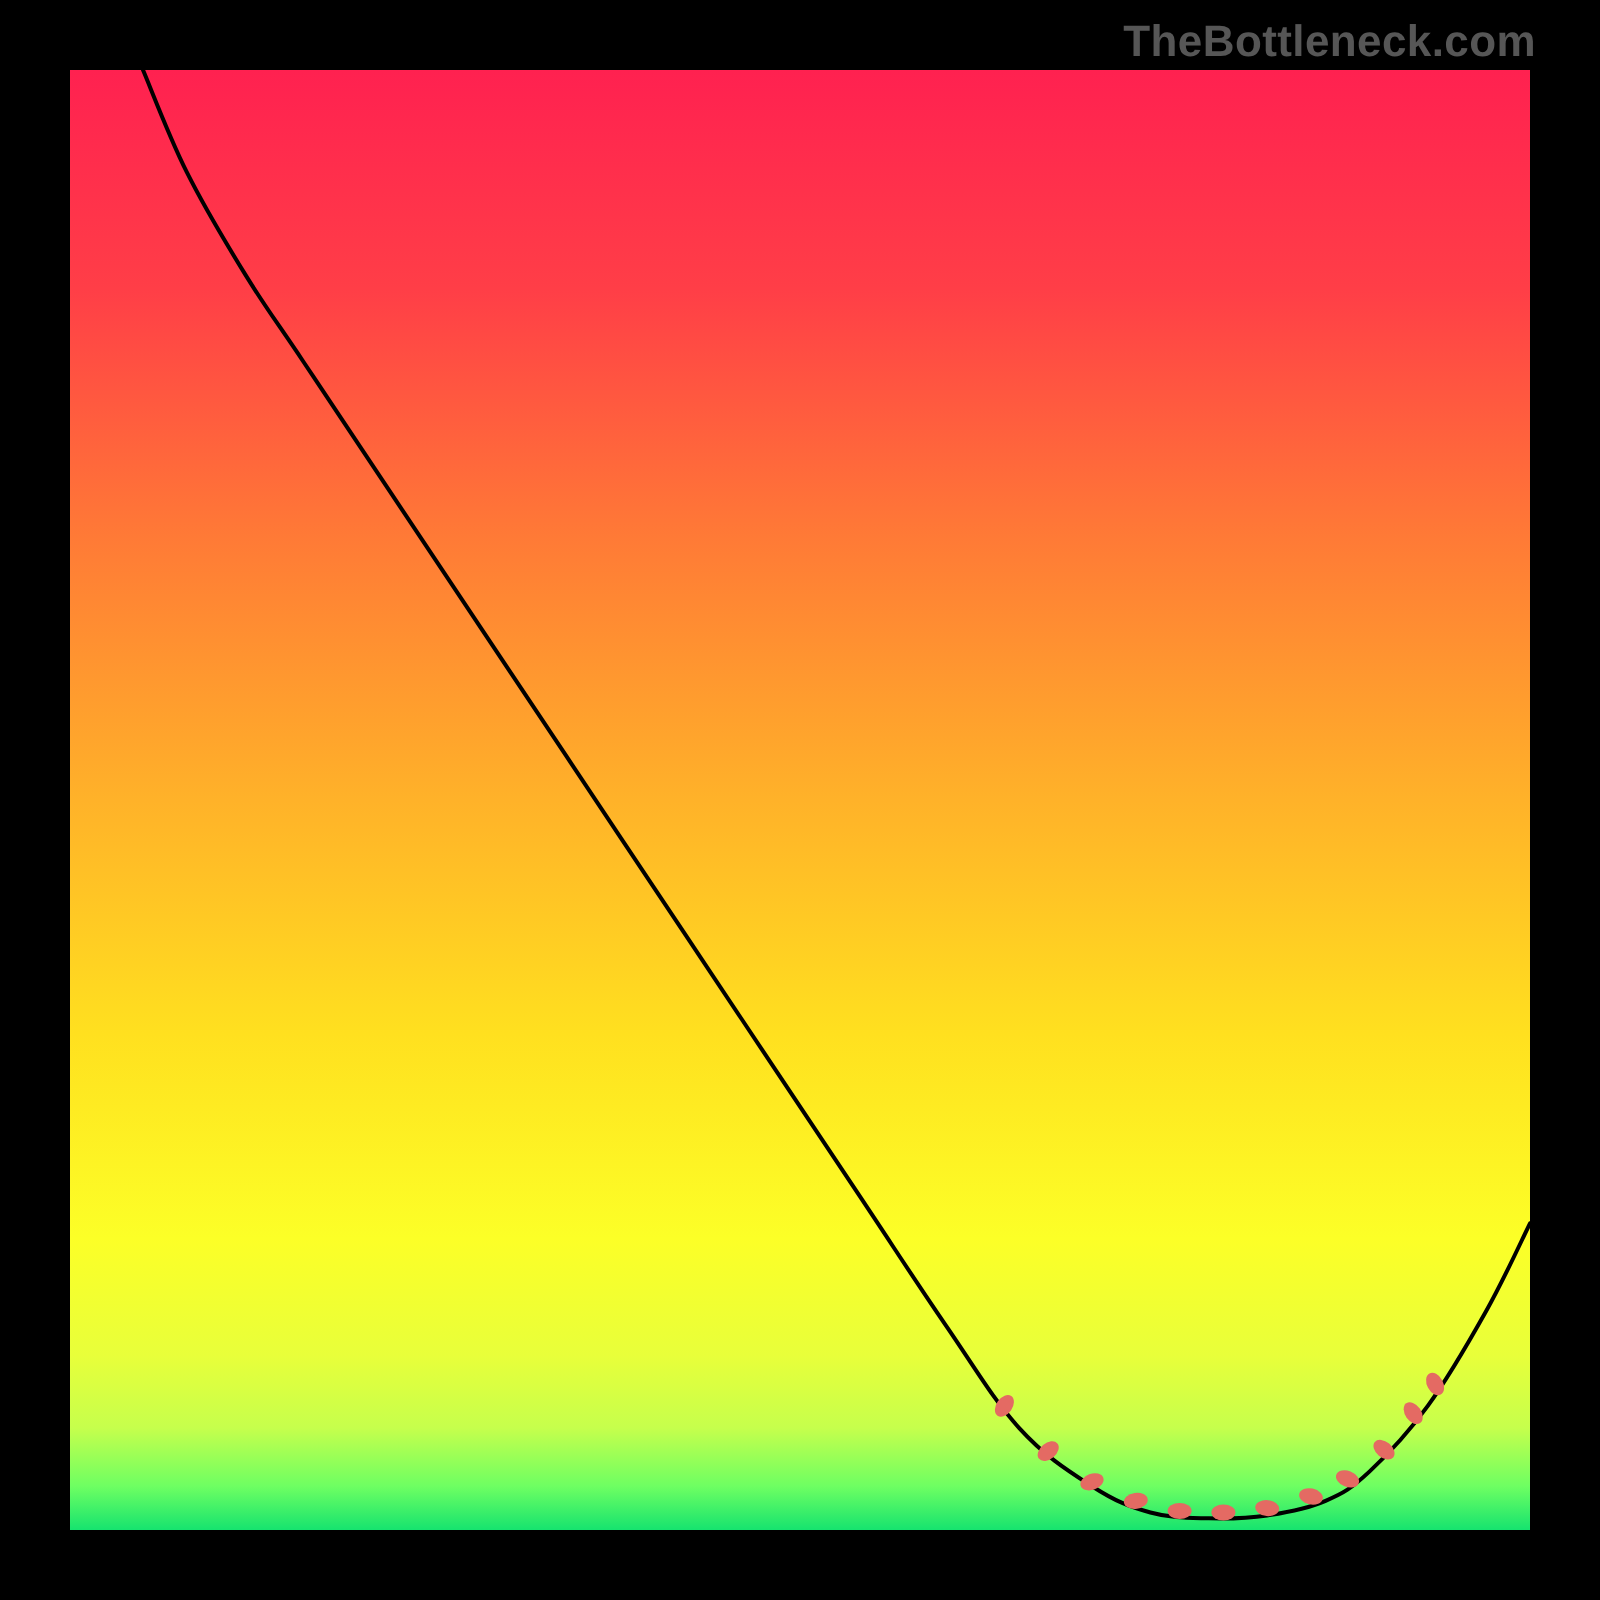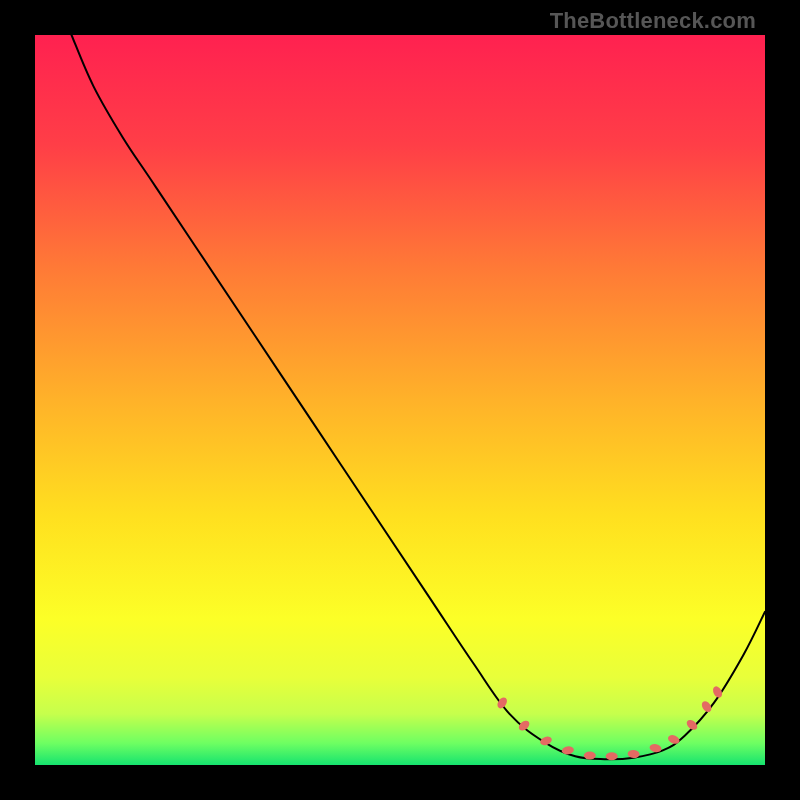--- a/index.html
+++ b/index.html
@@ -22,21 +22,21 @@
     position: absolute;
     left: 35px;
     top: 35px;
     width: 730px;
     height: 730px;
     overflow: hidden;
   }
   .watermark {
     position: absolute;
     top: 8px;
-    right: 44px;
+    right: 32px;
     font-family: Arial, Helvetica, sans-serif;
     font-size: 22px;
     font-weight: 600;
     color: #565656;
     letter-spacing: 0.2px;
   }
   svg {
     display: block;
     width: 730px;
     height: 730px;

